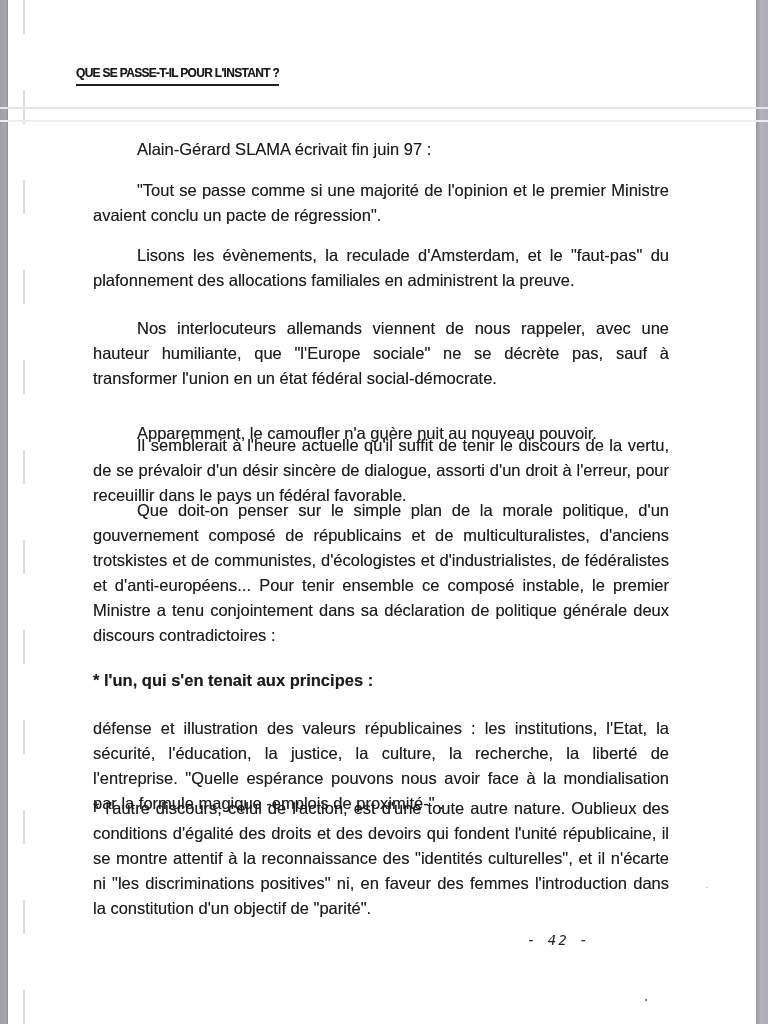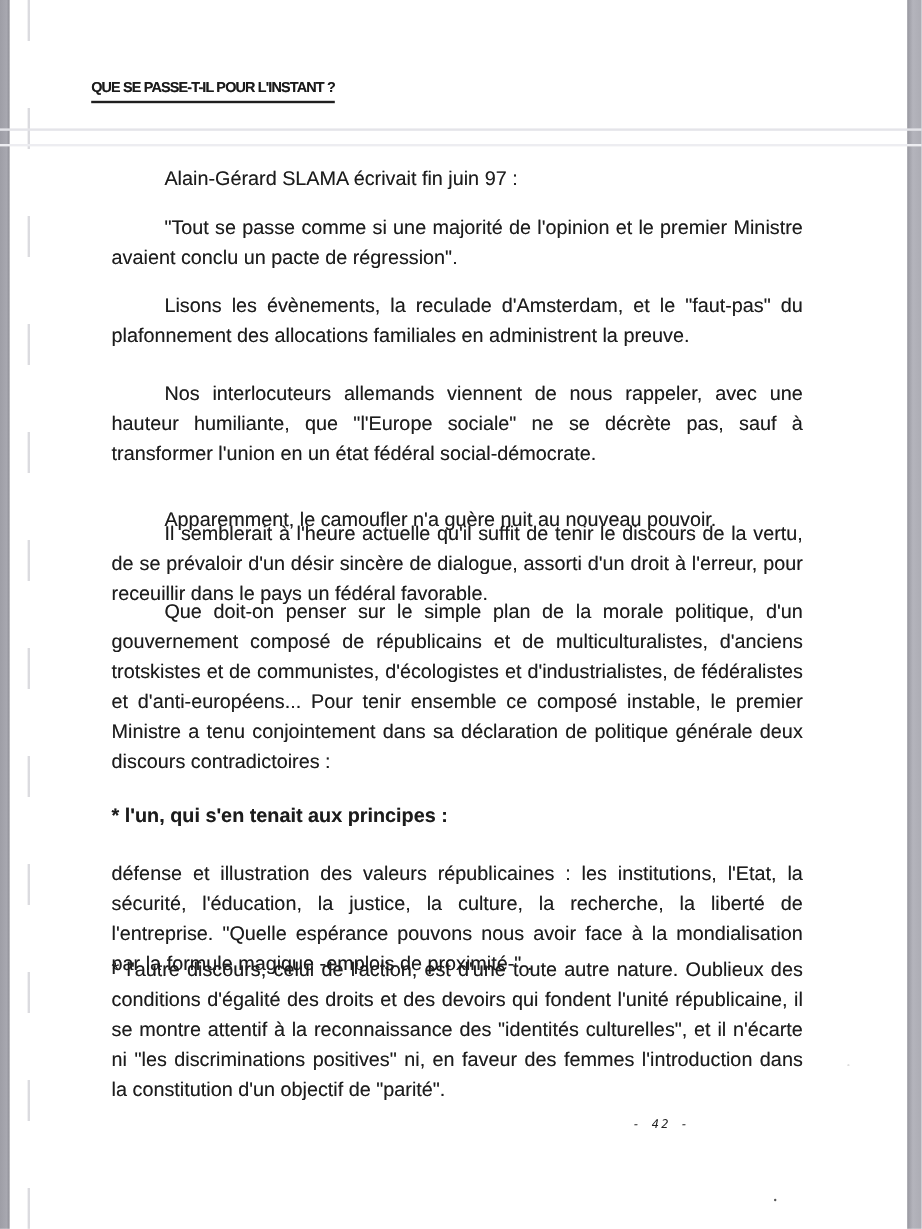--- a/index.html
+++ b/index.html
@@ -96,21 +96,21 @@
   .p-discours1a   { top: 668px; font-weight: bold; }
   .p-discours1b   { top: 716px; }
   .p-discours2    { top: 796px; }
 
   .page-number {
     position: absolute;
     left: 527px;
     top: 932px;
     font-family: "DejaVu Sans Mono", monospace;
     font-style: italic;
-    font-size: 10px;
+    font-size: 14px;
     letter-spacing: 2px;
     color: #222;
   }
 </style>
 </head>
 <body>
 
 <div class="edge-band-left"></div>
 <div class="edge-band-right"></div>
 <div class="artifact-vline"></div>

